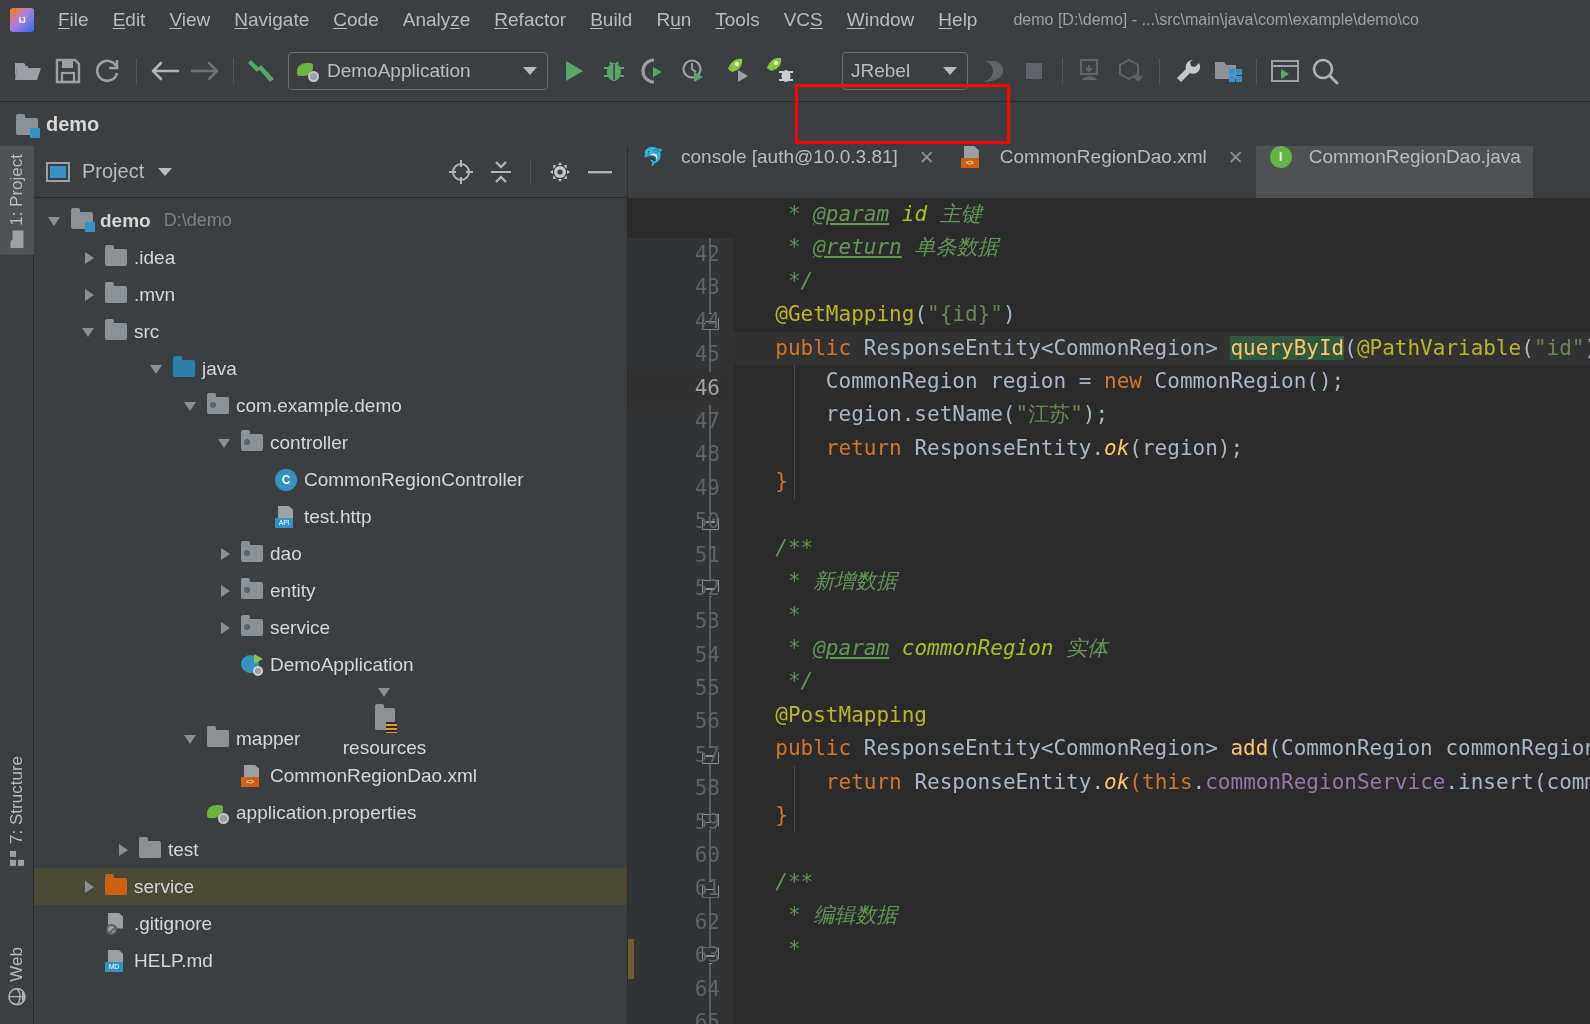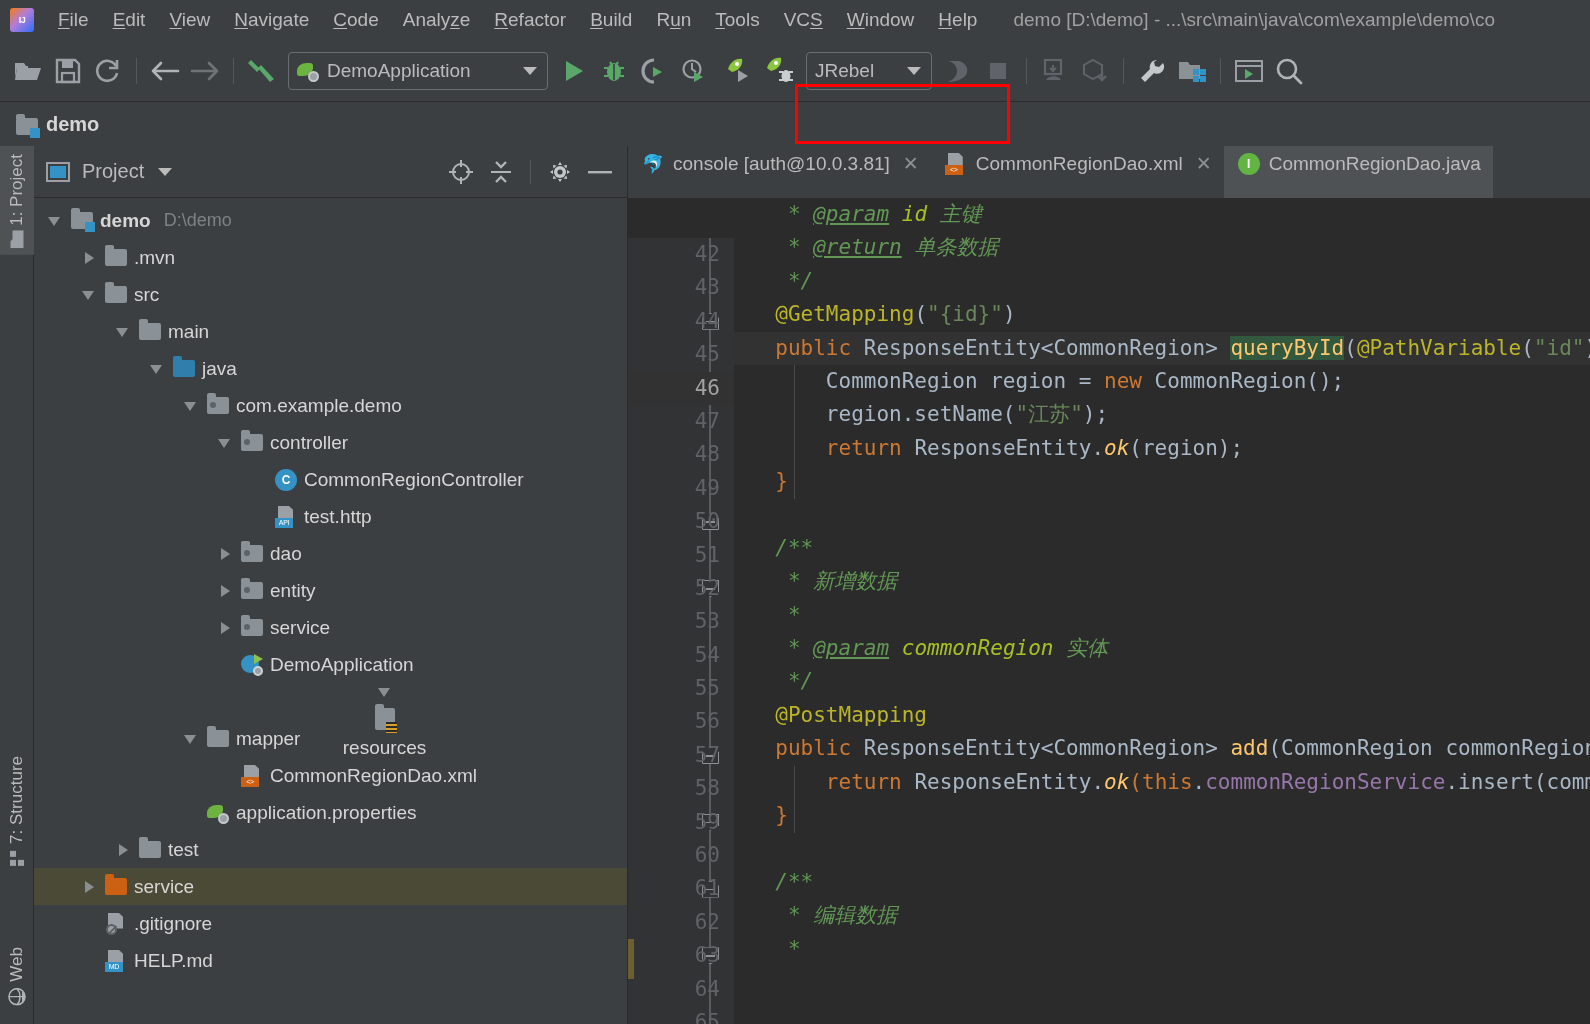--- a/index.html
+++ b/index.html
@@ -26,21 +26,21 @@
     content: "IJ"; position: absolute; inset: 0; color:#fff; font-size: 9px;
     font-weight: bold; display:flex; align-items:center; justify-content:center;
     letter-spacing:-0.5px;
   }
   .menu-item {
     color: #bbbbbb; font-size: 19px; padding: 3px 12px; white-space: nowrap;
     cursor: default;
   }
   .menu-item u { text-decoration: underline; text-underline-offset: 2px; }
   .win-title {
-    color: #a0a0a0; font-size: 19px; margin-left: 24px; white-space: nowrap;
+    color: #a0a0a0; font-size: 16px; margin-left: 24px; white-space: nowrap;
     overflow: hidden;
   }
 
   
   .toolbar {
     height: 62px; background: #3c3f41; display: flex; align-items: center;
     padding-left: 8px; flex: 0 0 62px; position: relative;
     border-bottom: 1px solid #2b2b2b;
   }
   .tb-btn {
@@ -184,21 +184,21 @@
   .git-ico .ban { position:absolute;left:1px;bottom:0;width:11px;height:11px;border-radius:50%;border:2px solid #5d6165;background:#9aa0a6; }
   .git-ico .ban:after{content:"";position:absolute;left:-1px;top:3px;width:11px;height:2px;background:#5d6165;transform:rotate(-45deg);}
 
   
   .editor { flex: 1 1 auto; display: flex; flex-direction: column; min-width: 0; background: #2b2b2b; }
   .tabs {
     height: 52px; background: #3c3f41; display: flex; align-items: stretch;
     flex: 0 0 52px; overflow: hidden;
   }
   .tab {
-    display: flex; align-items: center; gap: 9px; padding: 0 12px 15px 14px;
+    display: flex; align-items: flex-start; gap: 17px; padding: 0 12px 15px 14px;
     color: #bbbbbb; font-size: 19px; white-space: nowrap; cursor: default;
     border-bottom: 2px solid transparent;
   }
   .tab.active { background: #4e5254; }
   .tab .close { color: #8b8f91; font-size: 19px; margin-left: 4px; }
   .db-ico { width: 22px; height: 22px; flex:0 0 22px; position:relative; }
   .db-ico:after {
     content:"\01F42C"; position:absolute; inset:0; color:#3592c4; font-size:18px;
     line-height:22px;
   }
@@ -374,21 +374,21 @@
       <svg width="30" height="30" viewBox="0 0 30 30">
         <path d="M2 12C5 3 12 1 16 2c1 4-1 11-10 13z" fill="#8cc63e"></path>
         <circle cx="11" cy="7" r="2" fill="#fff"></circle>
         <ellipse cx="21" cy="20" rx="4.5" ry="6" fill="#c9ced1"></ellipse>
         <path d="M14 16h4M24 16h4M14 24h4M24 24h4" stroke="#c9ced1" stroke-width="1.8"></path>
       </svg>
     </div>
 
     <div class="tb-spacer"></div>
 
-    <div class="combo" style="min-width:126px;">
+    <div class="combo" style="min-width:126px;margin-left:36px;">
       <span>JRebel</span>
       <span class="caret" style="margin-left:auto;"></span>
     </div>
 
     <div class="tb-spacer"></div>
 
     <div class="tb-btn">
       <svg width="28" height="26" viewBox="0 0 28 26">
           <path d="M4 3c6 1 9 6 9 10 0 5-4 9-9 11 6 0 14-2 18-7 3-4 1-12-7-14z" fill="#60646a"></path>
         </svg>
@@ -534,31 +534,31 @@
             <span class="twisty open"></span>
             <span class="ico folder" style="width: 20px; height: 17px;">
               <span class="mod"></span>
             </span>
             <span class="lbl bold">demo</span>
             <span class="path">D:\demo</span>
           </div>
           <div class="row" style="padding-left: 46px;">
             <span class="twisty closed"></span>
             <span class="ico folder" style="width: 20px; height: 17px;"></span>
+            <span class="lbl">.idea</span>
+          </div>
+          <div class="row" style="padding-left: 46px;">
+            <span class="twisty closed"></span>
+            <span class="ico folder" style="width: 20px; height: 17px;"></span>
             <span class="lbl">.mvn</span>
           </div>
           <div class="row" style="padding-left: 46px;">
             <span class="twisty open"></span>
             <span class="ico folder" style="width: 20px; height: 17px;"></span>
             <span class="lbl">src</span>
-          </div>
-          <div class="row" style="padding-left: 80px;">
-            <span class="twisty open"></span>
-            <span class="ico folder" style="width: 20px; height: 17px;"></span>
-            <span class="lbl">main</span>
           </div>
           <div class="row" style="padding-left: 114px;">
             <span class="twisty open"></span>
             <span class="ico folder blue" style="width: 20px; height: 17px;"></span>
             <span class="lbl">java</span>
           </div>
           <div class="row" style="padding-left: 148px;">
             <span class="twisty open"></span>
             <span class="ico folder" style="width: 20px; height: 17px;">
               <span class="dot"></span>

